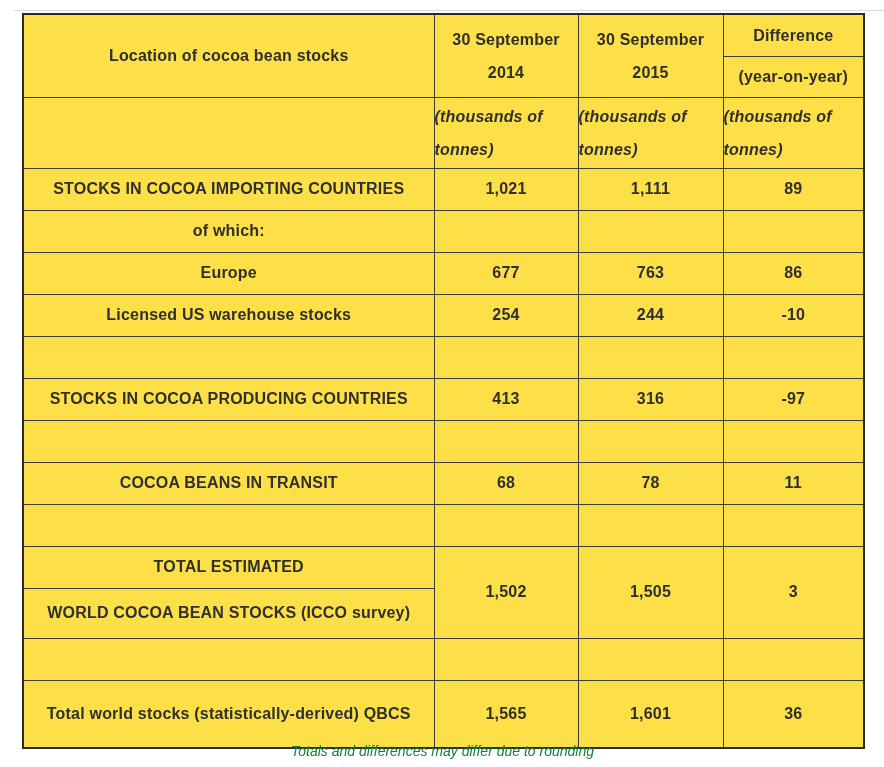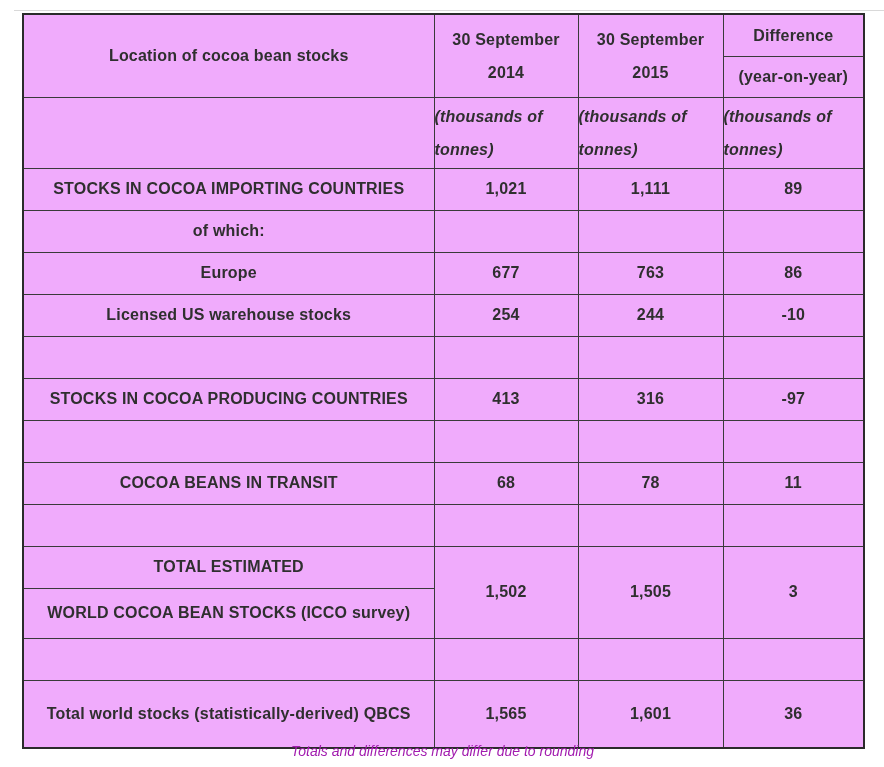--- a/index.html
+++ b/index.html
@@ -31,21 +31,21 @@
   table.cocoa th,
   table.cocoa td {
     border: 1px solid #3a3a3a;
     color: #2f2f2f;
     font-size: 16px;
     font-weight: 700;
     letter-spacing: 0.2px;
     vertical-align: middle;
     padding: 0;
     overflow: hidden;
-    background: #f0abfc;
+    background: #fde047;
   }
   
   tr.hA   { height: 42px; }
   tr.hB   { height: 41px; }
   tr.hU   { height: 71px; }
   tr.h42  { height: 42px; padding-left: 28px; }
   tr.h50  { height: 50px; }
   tr.h60  { height: 68px; }
   
   .label-cell { text-align: center; padding-left: 12px; padding-right: 8px; }
@@ -60,21 +60,21 @@
   }
   .footnote {
     position: absolute;
     left: 22px;
     width: 841px;
     top: 743px;
     text-align: center;
     font-style: italic;
     font-weight: 400;
     font-size: 14px;
-    color: #a21caf;
+    color: #15803d;
   }
 </style>
 </head>
 <body>
 
 <div class="stage">
 
   <div class="top-rule"></div>
 
   <table class="cocoa">

